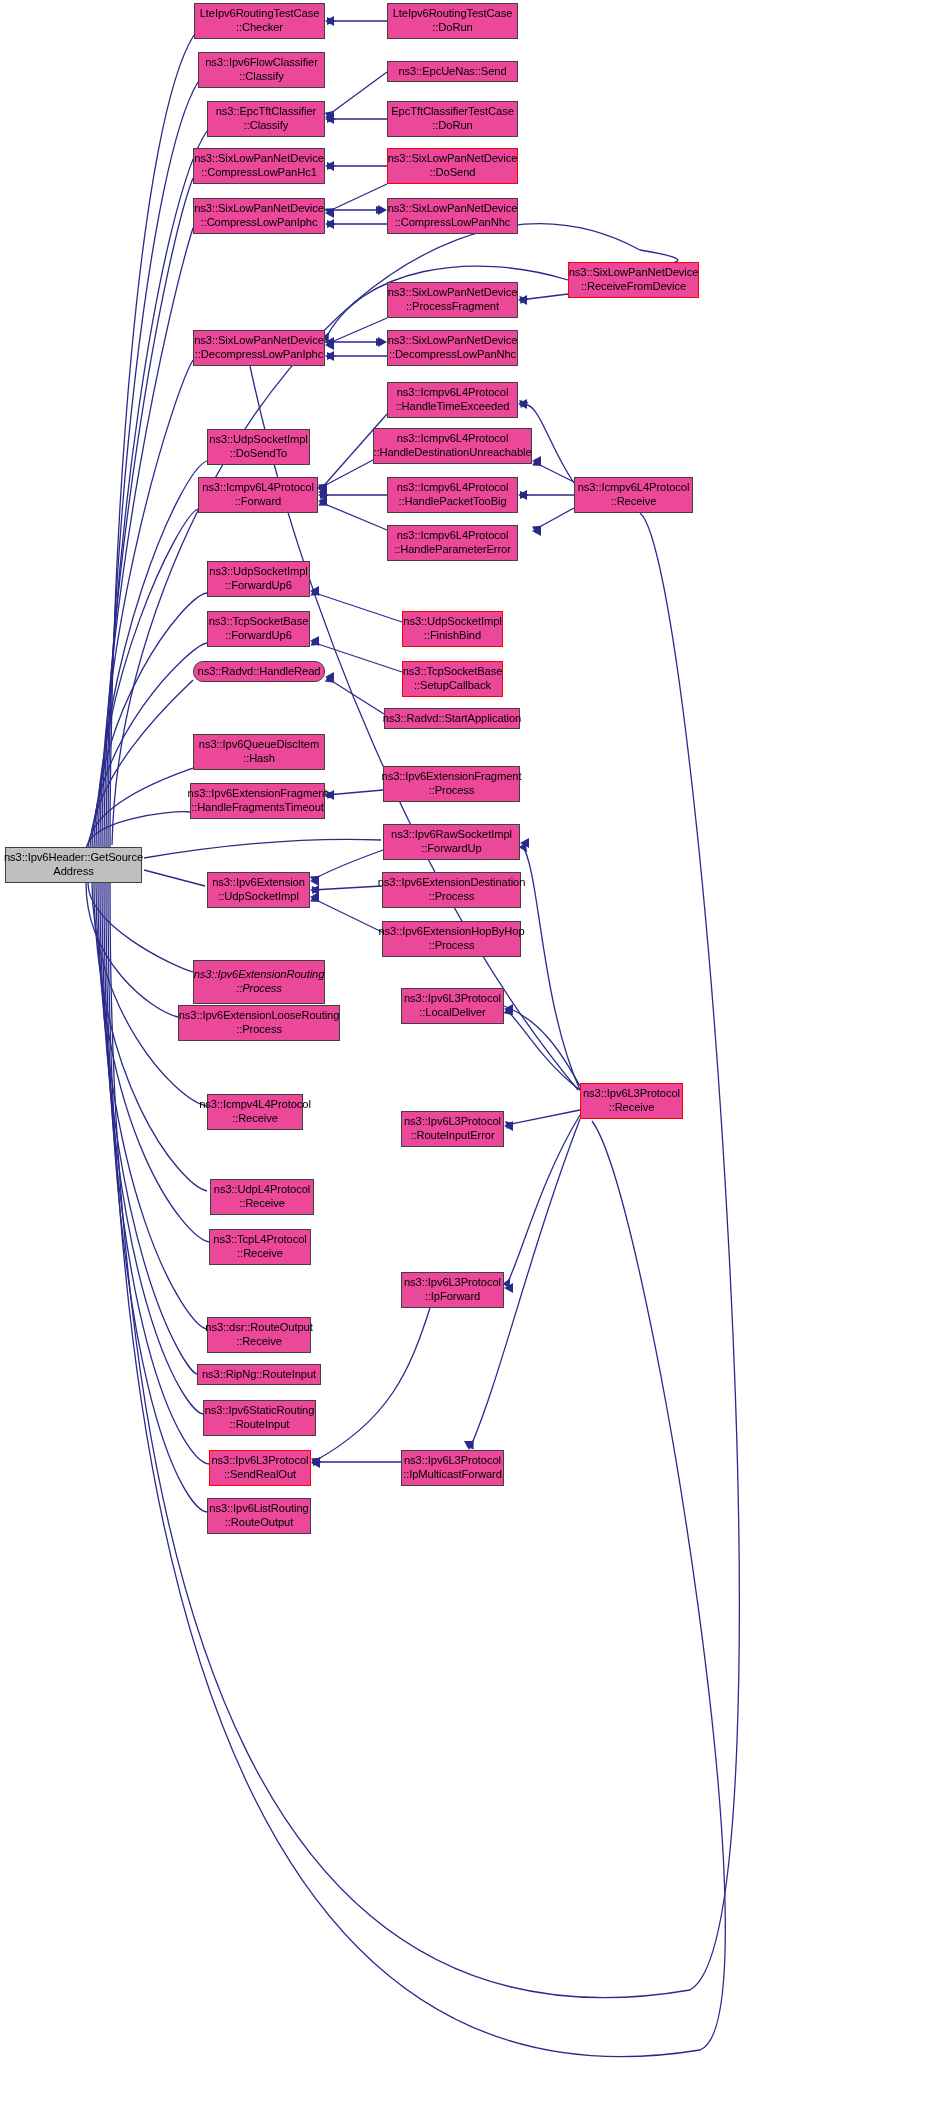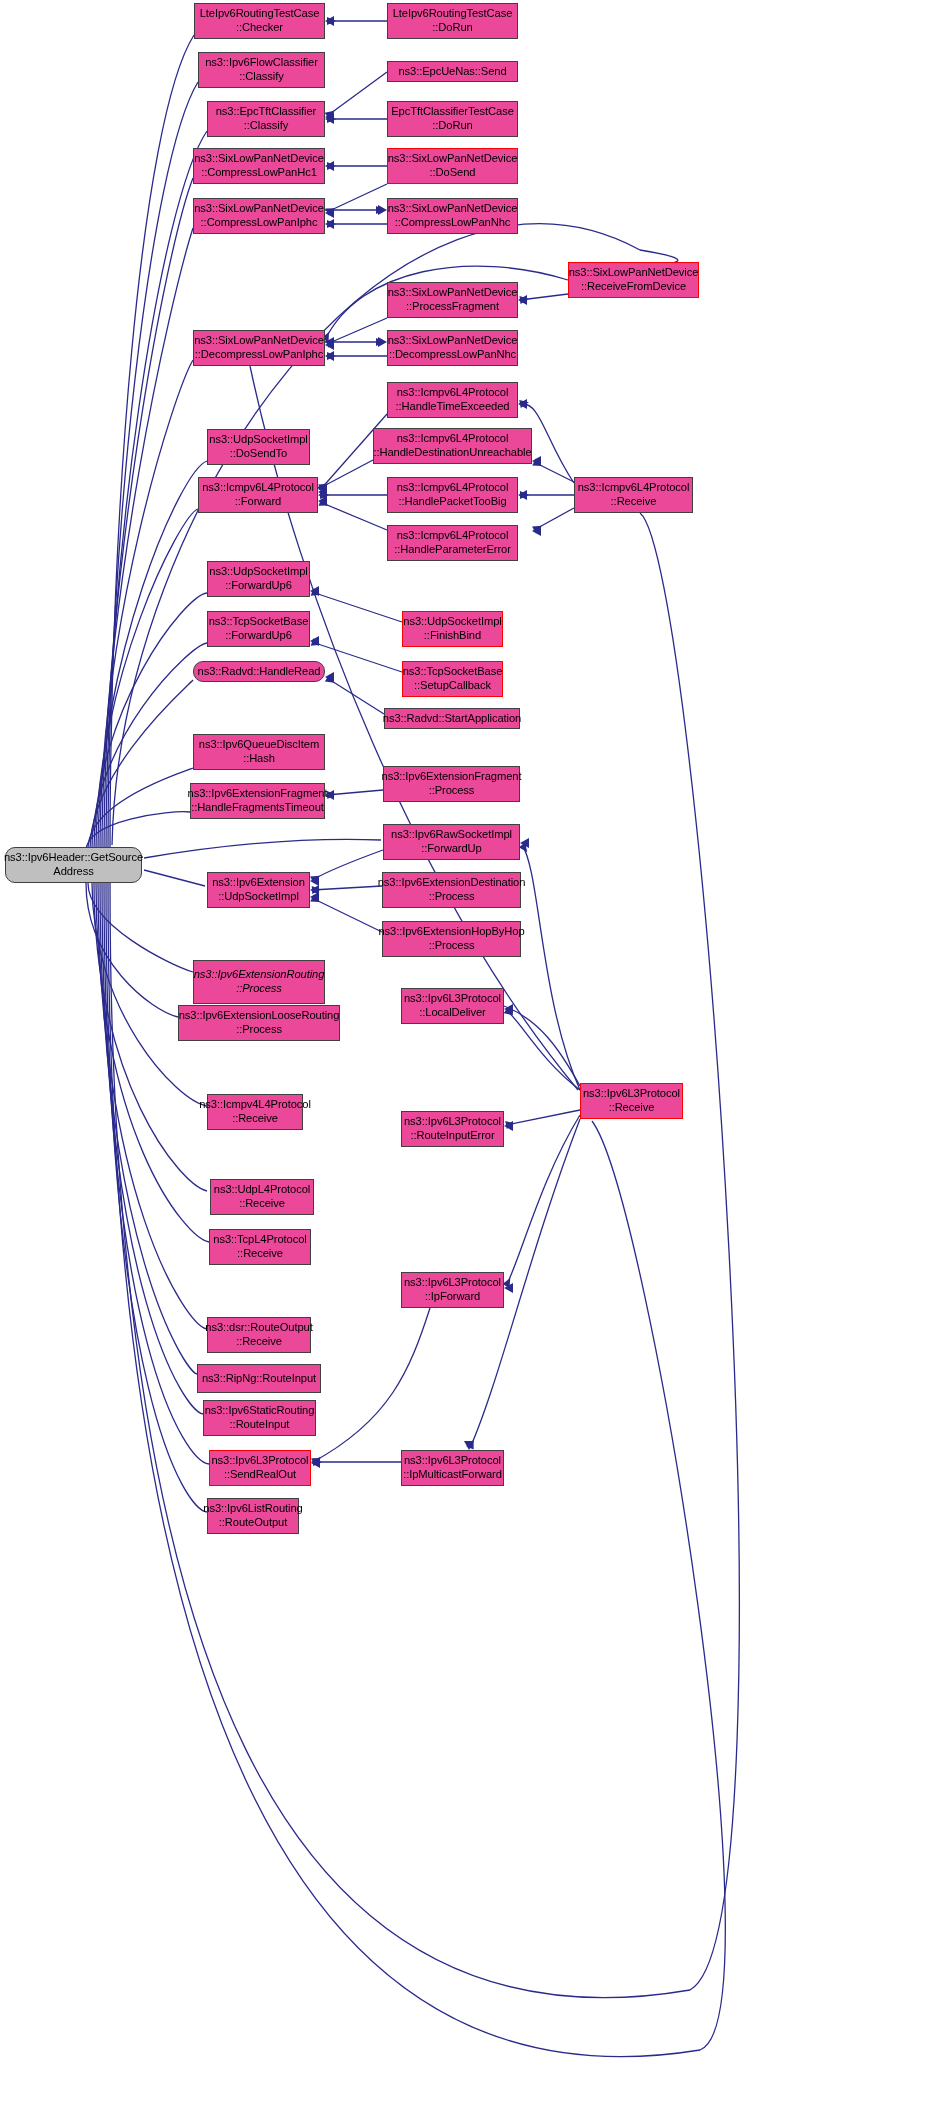--- a/index.html
+++ b/index.html
@@ -132,21 +132,21 @@
         <path d="M 104 883 C 104 1340 185 1462 209 1464" fill="none" stroke="#2a2a8c" stroke-width="1.3"></path>
         <path d="M 106 883 C 106 1390 185 1510 207 1512" fill="none" stroke="#2a2a8c" stroke-width="1.3"></path>
         <path d="M 108 883 C 108 1700 300 2115 700 2050 C 780 2020 650 1200 592 1121" fill="none" stroke="#2a2a8c" stroke-width="1.3"></path>
         <path d="M 110 883 C 110 1650 280 2060 690 1990 C 800 1930 700 560 640 513" fill="none" stroke="#2a2a8c" stroke-width="1.3"></path>
         <path d="M 112 845 C 120 500 400 120 640 250 C 700 260 680 264 640 266" fill="none" stroke="#2a2a8c" stroke-width="1.3"></path>
         <path d="M 250 366 C 300 600 420 900 578 1090" fill="none" stroke="#2a2a8c" stroke-width="1.3"></path>
         <path d="M 504 1006 C 540 1020 560 1050 580 1086" fill="none" stroke="#2a2a8c" stroke-width="1.3"></path>
       </g>
   </svg>
   <div id="node-layer">
-      <div class="node center" style="left: 5px; top: 847px; width: 137px; height: 36px; border-radius: 10px;">ns3::Ipv6Header::GetSource
+      <div class="node center" style="left: 5px; top: 847px; width: 137px; height: 36px;">ns3::Ipv6Header::GetSource
 Address</div>
       <div class="node" style="left: 194px; top: 3px; width: 131px; height: 36px;">LteIpv6RoutingTestCase
 ::Checker</div>
       <div class="node" style="left: 387px; top: 3px; width: 131px; height: 36px;">LteIpv6RoutingTestCase
 ::DoRun</div>
       <div class="node" style="left: 198px; top: 52px; width: 127px; height: 36px;">ns3::Ipv6FlowClassifier
 ::Classify</div>
       <div class="node" style="left: 387px; top: 61px; width: 131px; height: 21px;">ns3::EpcUeNas::Send</div>
       <div class="node" style="left: 207px; top: 101px; width: 118px; height: 36px;">ns3::EpcTftClassifier
 ::Classify</div>
@@ -219,23 +219,23 @@
       <div class="node" style="left: 401px; top: 1111px; width: 103px; height: 36px;">ns3::Ipv6L3Protocol
 ::RouteInputError</div>
       <div class="node" style="left: 210px; top: 1179px; width: 104px; height: 36px;">ns3::UdpL4Protocol
 ::Receive</div>
       <div class="node" style="left: 209px; top: 1229px; width: 102px; height: 36px;">ns3::TcpL4Protocol
 ::Receive</div>
       <div class="node" style="left: 401px; top: 1272px; width: 103px; height: 36px;">ns3::Ipv6L3Protocol
 ::IpForward</div>
       <div class="node" style="left: 207px; top: 1317px; width: 104px; height: 36px;">ns3::dsr::RouteOutput
 ::Receive</div>
-      <div class="node" style="left: 197px; top: 1364px; width: 124px; height: 29px;">ns3::RipNg::RouteInput</div>
+      <div class="node" style="left: 197px; top: 1364px; width: 124px; height: 21px;">ns3::RipNg::RouteInput</div>
       <div class="node" style="left: 203px; top: 1400px; width: 113px; height: 36px;">ns3::Ipv6StaticRouting
 ::RouteInput</div>
       <div class="node red" style="left: 209px; top: 1450px; width: 102px; height: 36px;">ns3::Ipv6L3Protocol
 ::SendRealOut</div>
       <div class="node" style="left: 401px; top: 1450px; width: 103px; height: 36px;">ns3::Ipv6L3Protocol
 ::IpMulticastForward</div>
-      <div class="node" style="left: 207px; top: 1498px; width: 92px; height: 36px;">ns3::Ipv6ListRouting
+      <div class="node" style="left: 207px; top: 1498px; width: 104px; height: 36px;">ns3::Ipv6ListRouting
 ::RouteOutput</div>
     </div>
 </div>
 
 </body></html>

